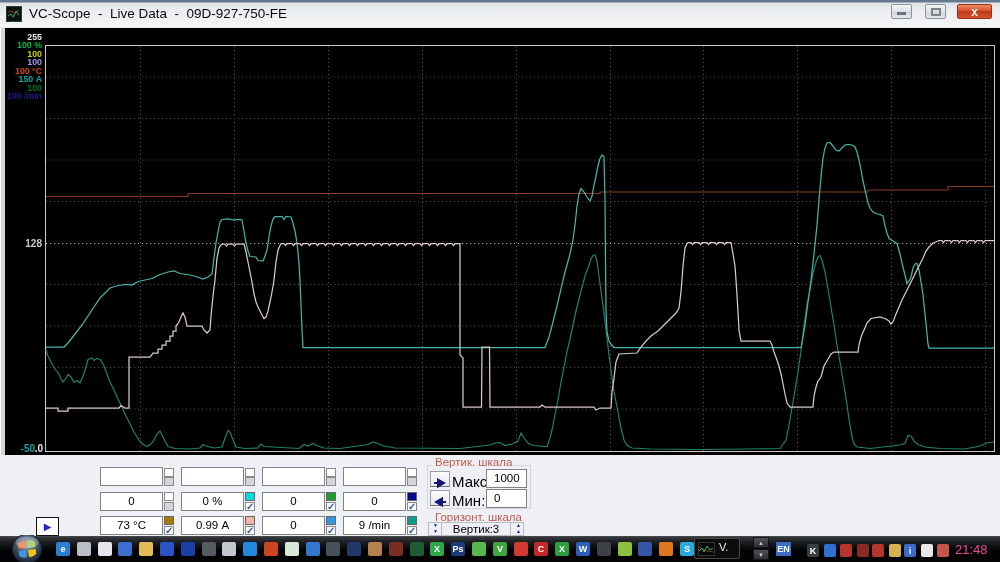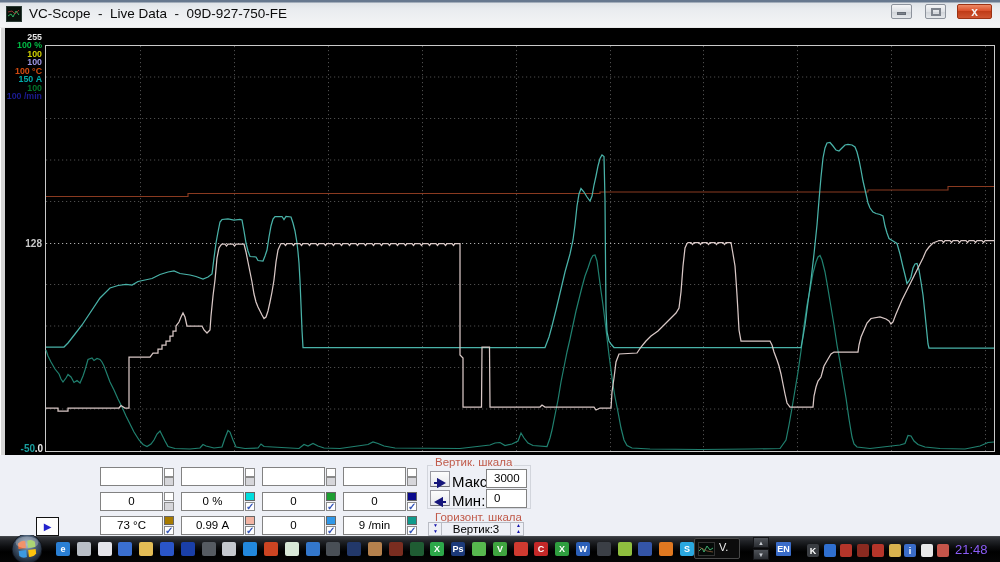--- a/index.html
+++ b/index.html
@@ -35,21 +35,21 @@
 .ti { position:absolute; top:542px; width:14px; height:14px; border-radius:2px; background-image:linear-gradient(rgba(255,255,255,.28),rgba(255,255,255,0) 45%,rgba(0,0,0,.25)); }
 .ti span { display:block; color:#fff; font-size:9px; font-weight:bold; text-align:center; line-height:14px; }
 .ti.tr { top:544px; width:12px; height:13px; }
 .ti.tr span { font-size:9px; line-height:14px; }
 #appbtn { position:absolute; left:694px; top:538px; width:46px; height:21px; background:#0c0c0c; border:1px solid #484848; border-radius:2px; }
 #appbtn b { position:absolute; left:24px; top:2px; color:#eee; font-size:11px; font-weight:normal; }
 #appbtn i { position:absolute; left:3px; top:3px; width:17px; height:14px; background:#050a08; border:1px solid #333; }
 #spinner { position:absolute; left:753px; top:537px; width:16px; height:23px; }
 #spinner div { position:absolute; left:0; width:16px; height:11px; background:linear-gradient(#4e5258,#2b2e33); border:1px solid #141518; color:#c9cdd3; font-size:6px; text-align:center; line-height:10px; }
 #enbadge { position:absolute; left:776px; top:542px; width:15px; height:14px; background:#3a6cc8; color:#fff; font-size:9px; font-weight:bold; text-align:center; line-height:15px; border-radius:1px; }
-#clock { position:absolute; left:955px; top:542px; color:#8b5cf6; font-size:13px; }
+#clock { position:absolute; left:955px; top:542px; color:#ec4899; font-size:13px; }
 #orb { position:absolute; left:8px; top:535px; }
 </style></head>
 <body>
 <div id="titlebar">
  <div id="tico">
       <svg width="14" height="14">
         <rect width="14" height="14" fill="#08120c"></rect>
         <polyline points="1,9 4,7 6,10 9,4 12,8" stroke="#2fae5f" stroke-width="1" fill="none"></polyline>
         <polyline points="1,5 5,4 8,7 12,3" stroke="#b03a3a" stroke-width="0.8" fill="none"></polyline>
       </svg>
@@ -141,21 +141,21 @@
 <div class="fld" style="left:343px;top:61px;width:63px;height:19px">9&nbsp;/min</div>
 <div class="sq" style="left:407px;top:61px;background:#0f9a8c;border-color:#666"></div>
 <div class="sq chk" style="left:407px;top:71px">✓</div>
 <div id="play">▶</div>
 <div style="position:absolute;left:427px;top:10px;width:104px;height:44px;border:1px solid #d2d5dc"></div>
 <div class="rlab" style="left:433px;top:1px;background:#eef0f6;padding:0 2px">Вертик. шкала</div>
 <div class="abtn" style="top:16px"><svg width="14" height="10">
         <path d="M1,5 h7 M5,1.5 l6,3.5 -6,3.5 z" stroke="#15157a" stroke-width="2" fill="#15157a"></path>
       </svg></div>
 <div class="blab" style="left:452px;top:18px">Макс:</div>
-<div class="sfld" style="top:14px">3000</div>
+<div class="sfld" style="top:14px">1000</div>
 <div class="abtn" style="top:35px"><svg width="14" height="10">
         <path d="M6,5 h7 M9,1.5 l-6,3.5 6,3.5 z" stroke="#15157a" stroke-width="2" fill="#15157a"></path>
       </svg></div>
 <div class="blab" style="left:452px;top:37px">Мин:</div>
 <div class="sfld" style="top:34px">0</div>
 <div class="rlab" style="left:433px;top:56px;background:#eef0f6;padding:0 2px">Горизонт. шкала</div>
 <div id="hgrp"></div>
 <div class="spin" style="left:429px">▼<br>▼</div>
 <div id="sdvig">Вертик:3</div>
 <div class="spin" style="left:512px">▲<br>▲</div>

